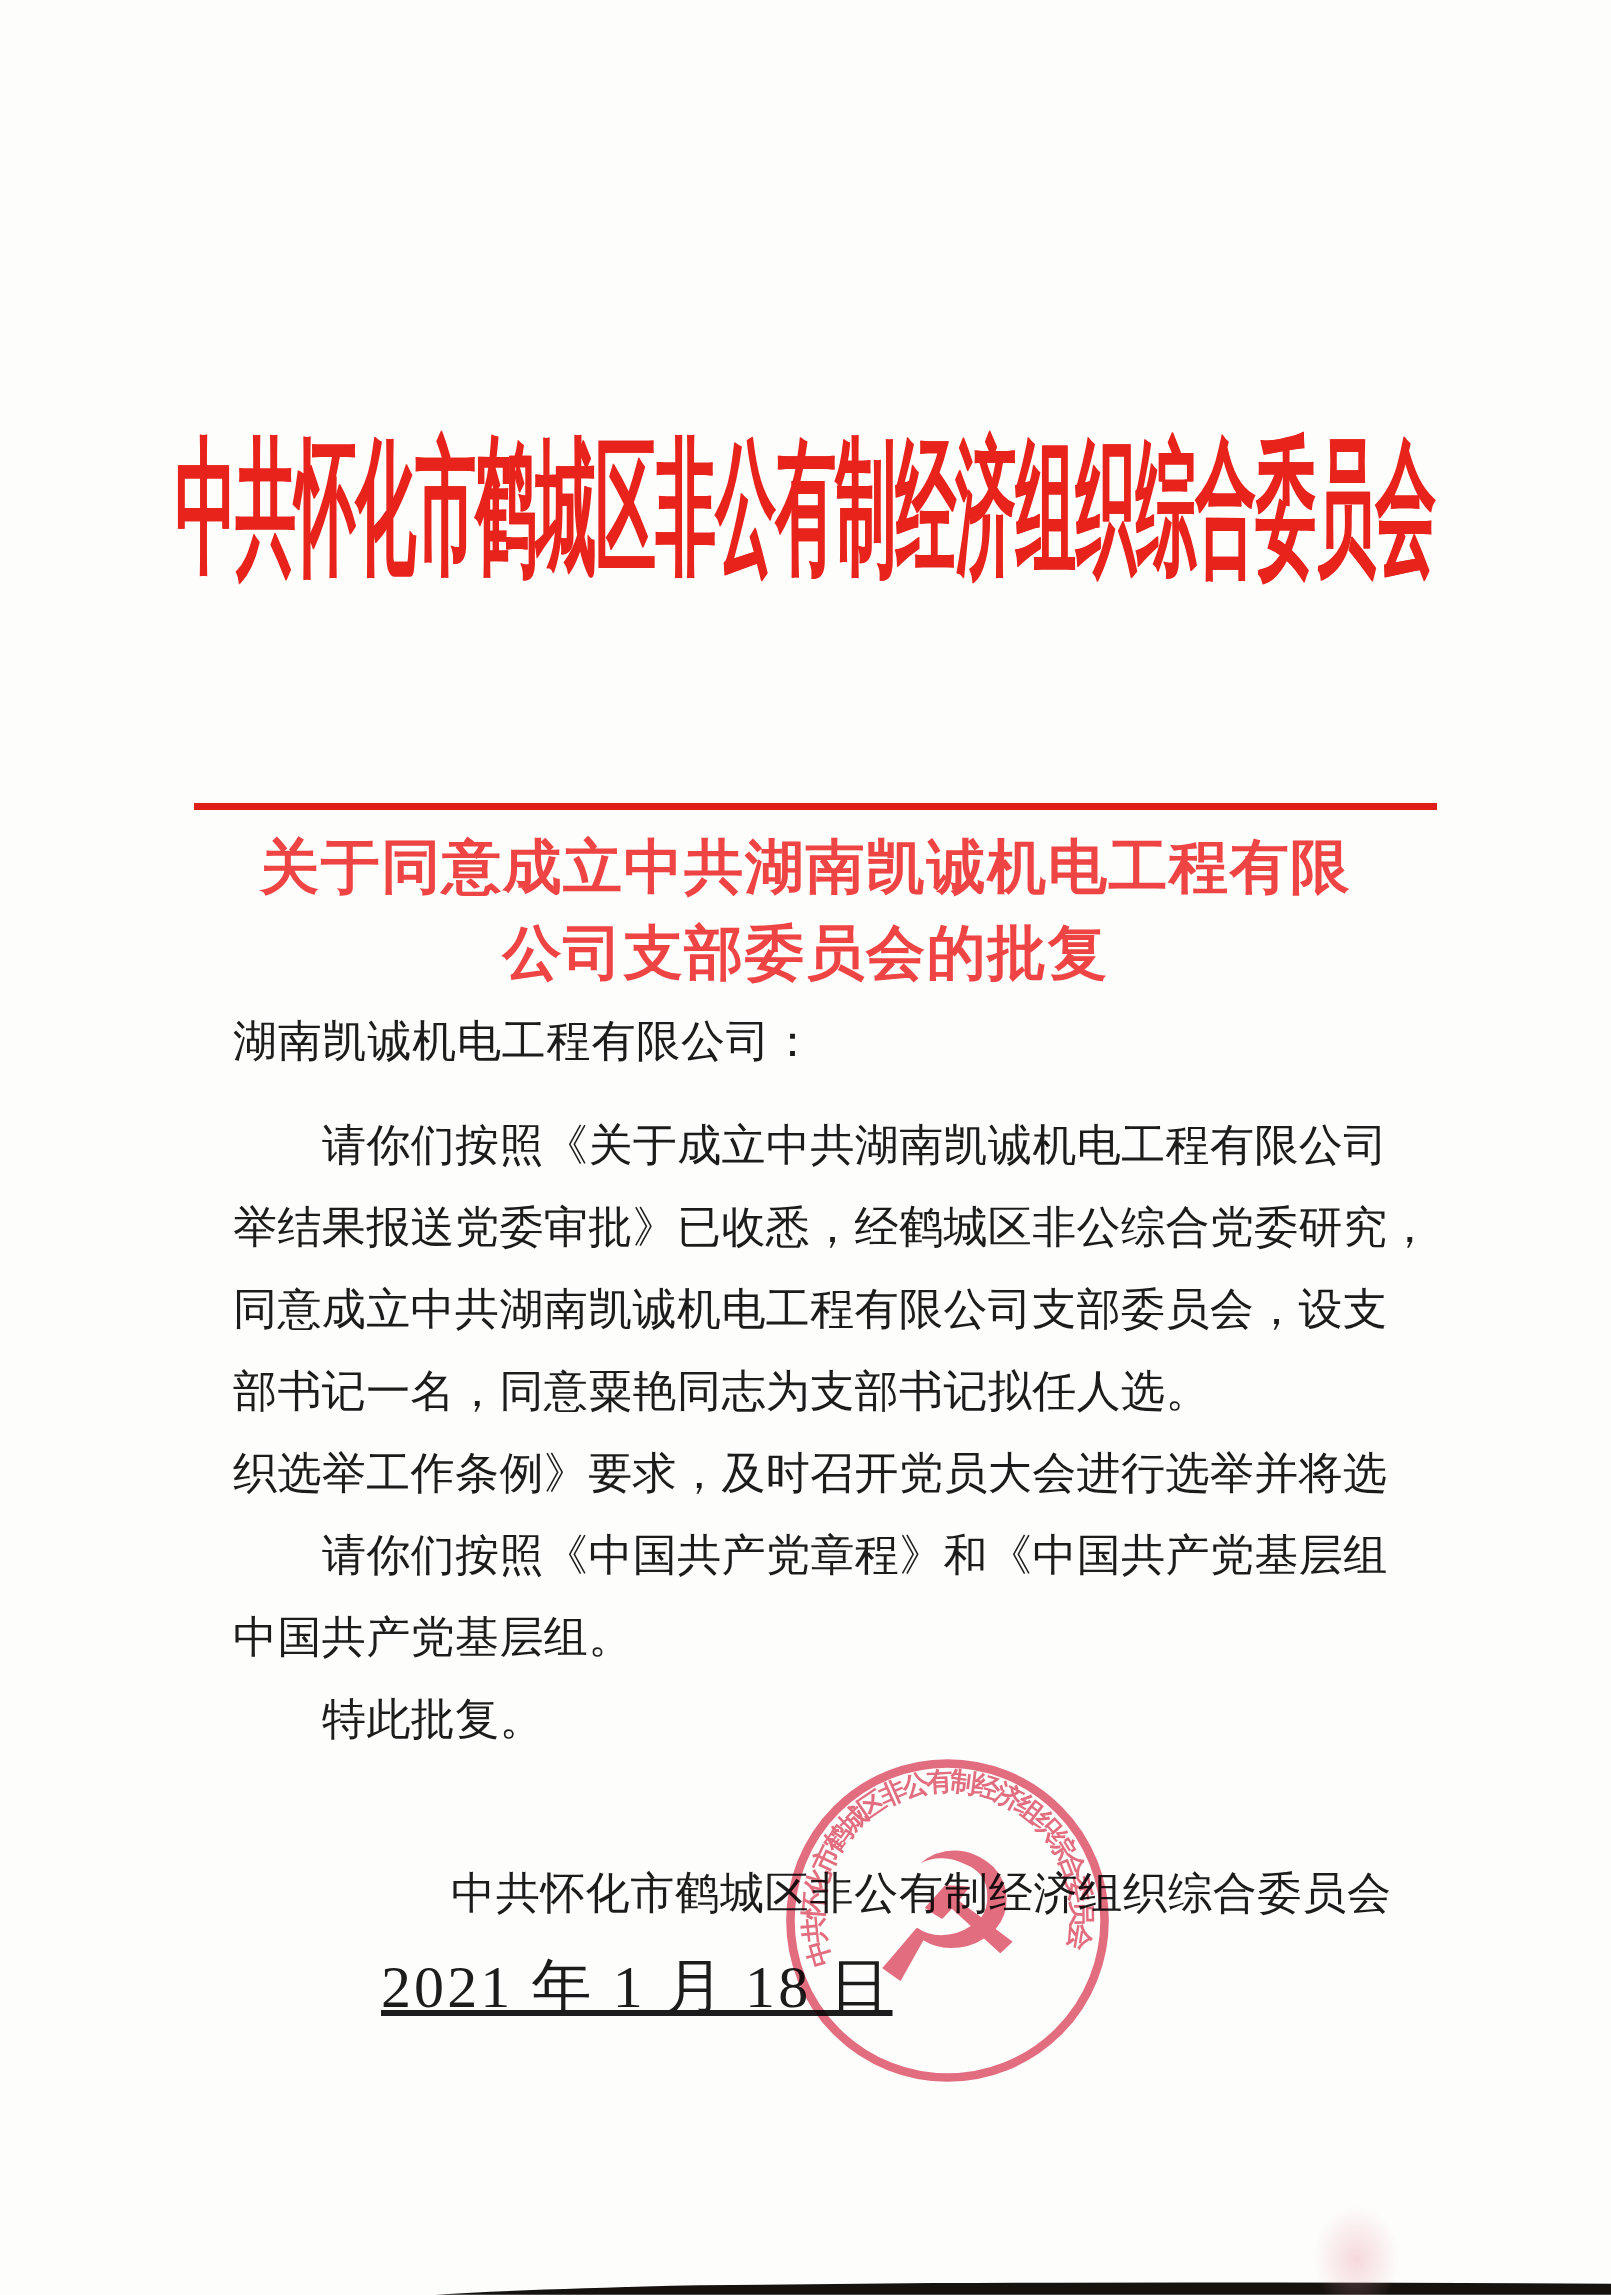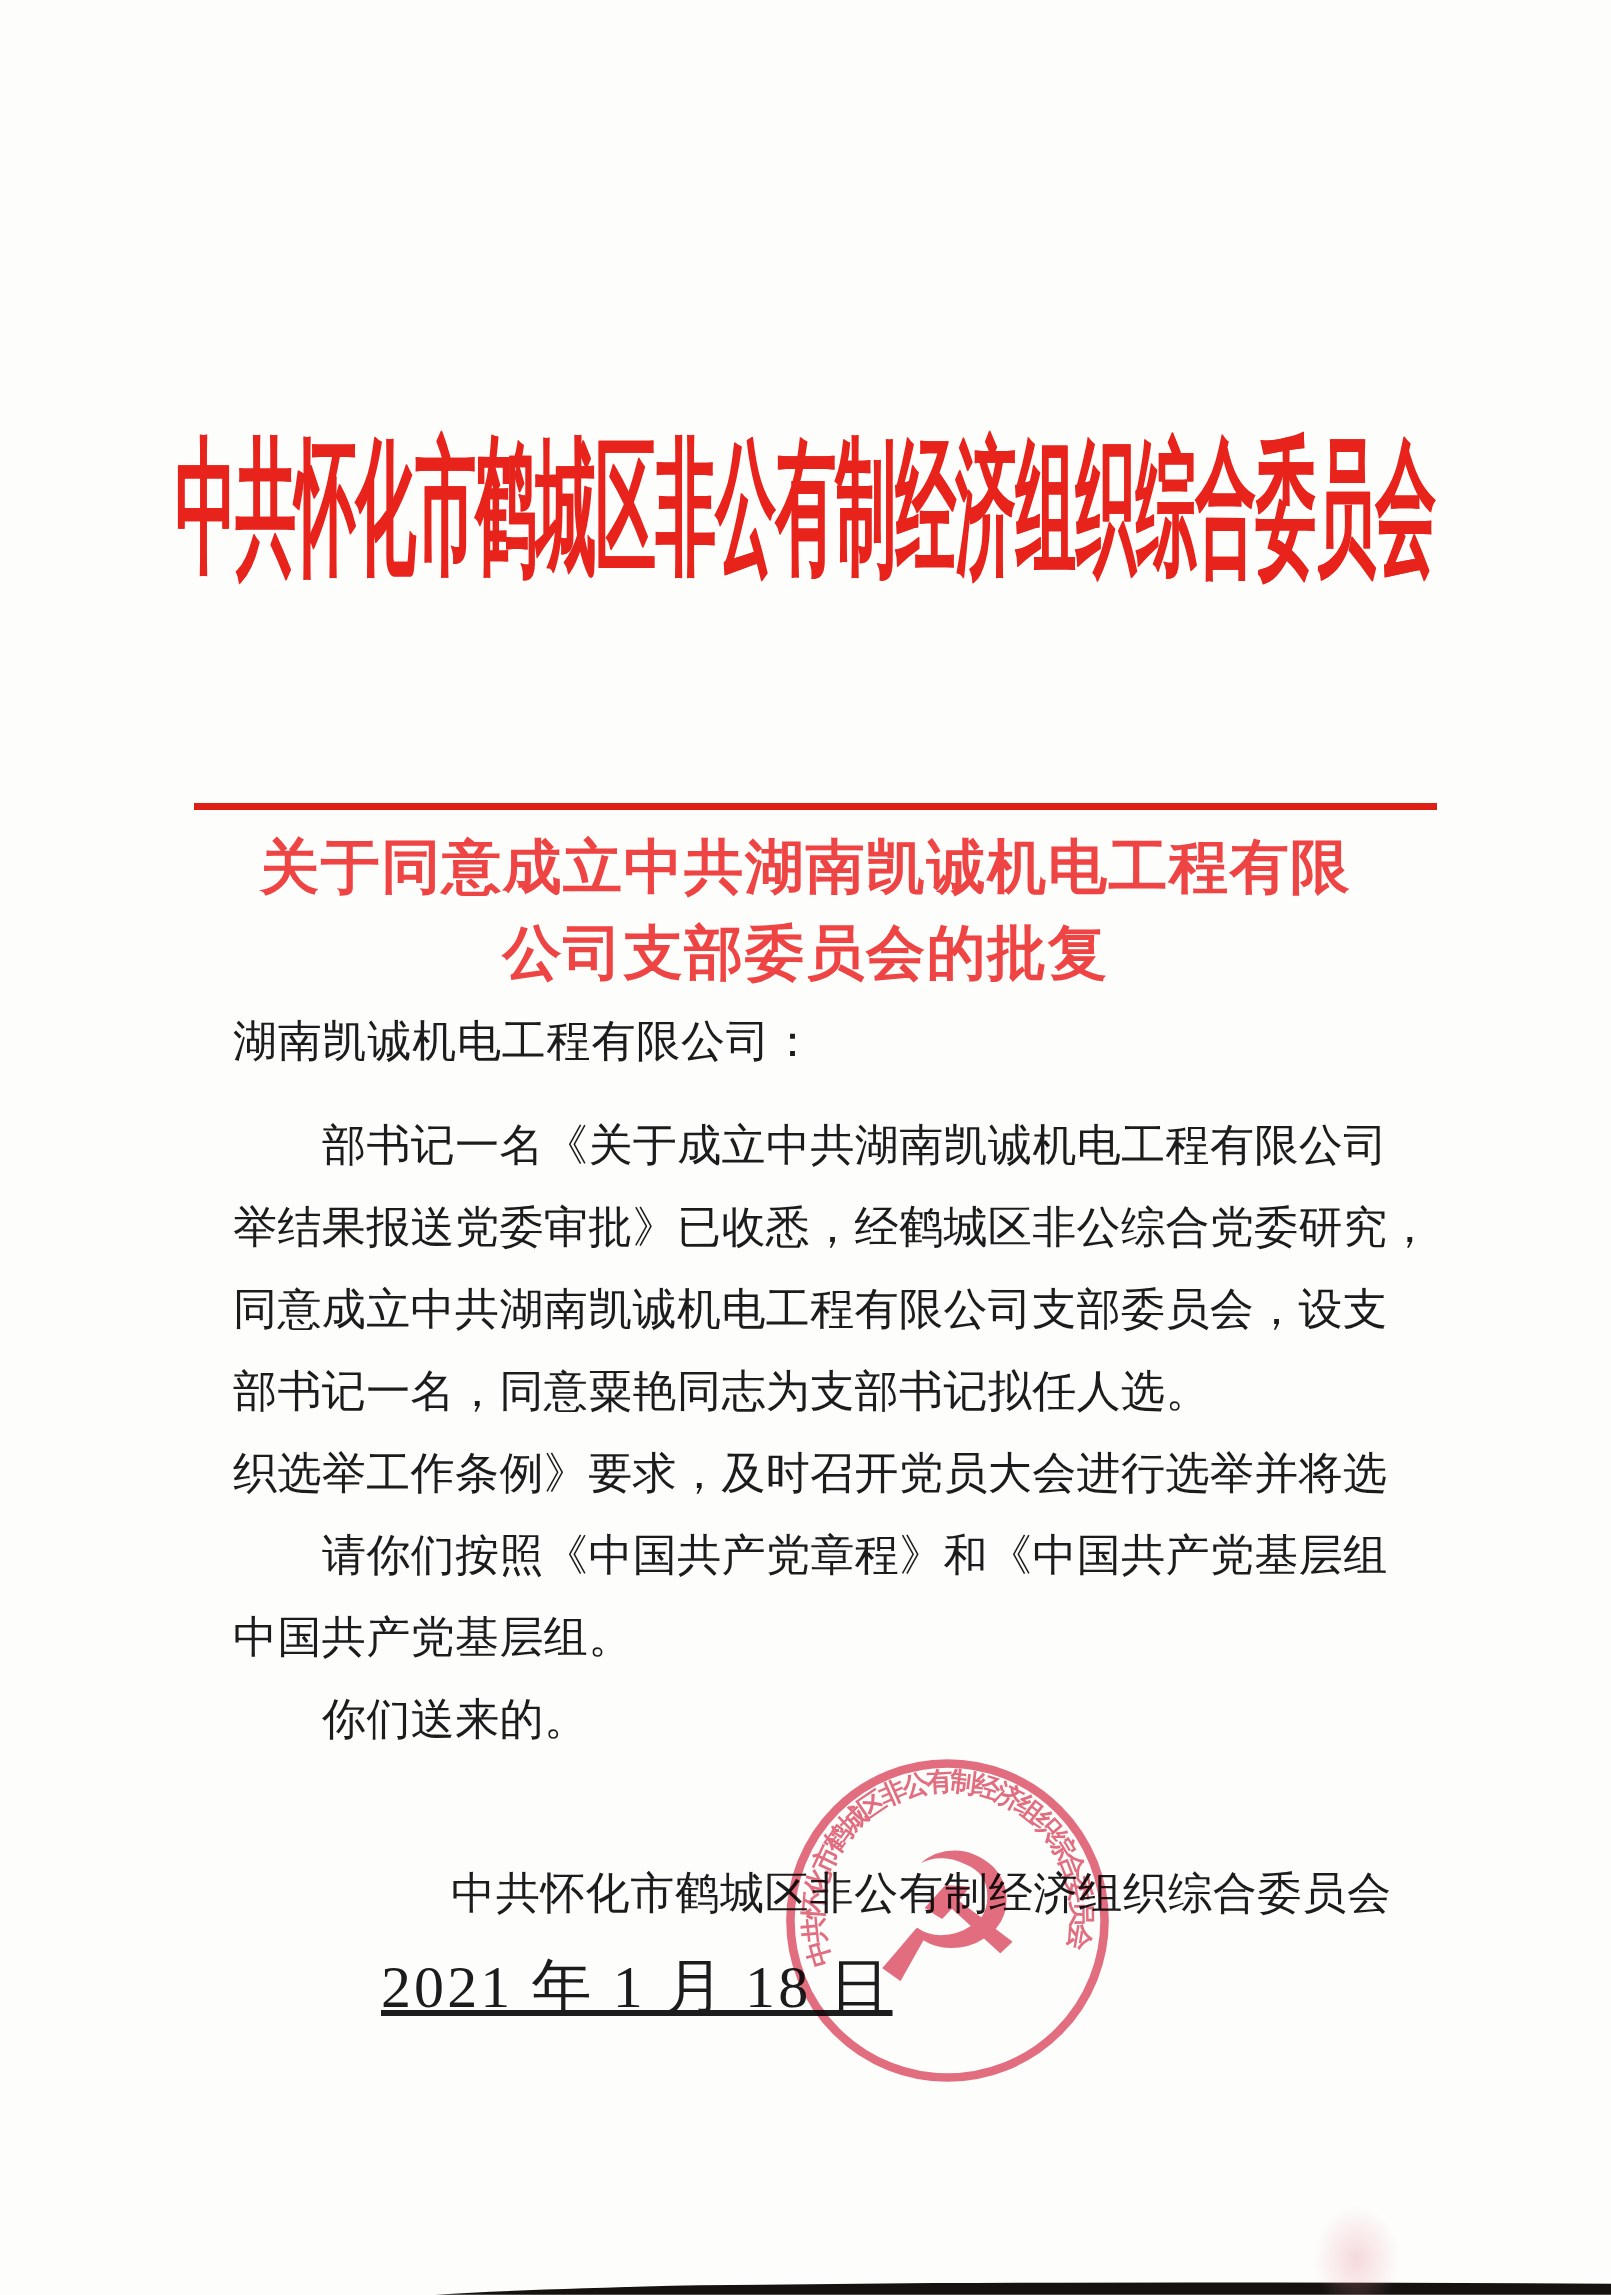--- a/index.html
+++ b/index.html
@@ -115,28 +115,28 @@
   <div class="red-rule"></div>
 
   <div class="doc-title">
     <div>关于同意成立中共湖南凯诚机电工程有限</div>
     <div>公司支部委员会的批复</div>
   </div>
 
   <div class="salutation">湖南凯诚机电工程有限公司：</div>
 
   <div class="body-block">
-    <div class="body-line indent">部书记一名《关于成立中共湖南凯诚机电工程有限公司</div>
+    <div class="body-line indent">请你们按照《关于成立中共湖南凯诚机电工程有限公司</div>
     <div class="body-line">举结果报送党委审批》已收悉，经鹤城区非公综合党委研究，</div>
     <div class="body-line">同意成立中共湖南凯诚机电工程有限公司支部委员会，设支</div>
     <div class="body-line">部书记一名，同意粟艳同志为支部书记拟任人选。</div>
     <div class="body-line">织选举工作条例》要求，及时召开党员大会进行选举并将选</div>
     <div class="body-line indent">请你们按照《中国共产党章程》和《中国共产党基层组</div>
     <div class="body-line">中国共产党基层组。</div>
-    <div class="body-line indent">你们送来的。</div>
+    <div class="body-line indent">特此批复。</div>
   </div>
 
   <div class="signature">中共怀化市鹤城区非公有制经济组织综合委员会</div>
 
   <div class="date-line">2021 年 1 月 18 日</div>
 
   <svg class="seal" viewBox="0 0 436 436">
     <circle cx="218" cy="218" r="202" fill="none" stroke="#e05a70" stroke-width="11"></circle>
     <defs>
       <path id="sealTextPath" d="M 69.0 272.6 A 161 161 0 1 1 367.0 272.6" fill="none"></path>

